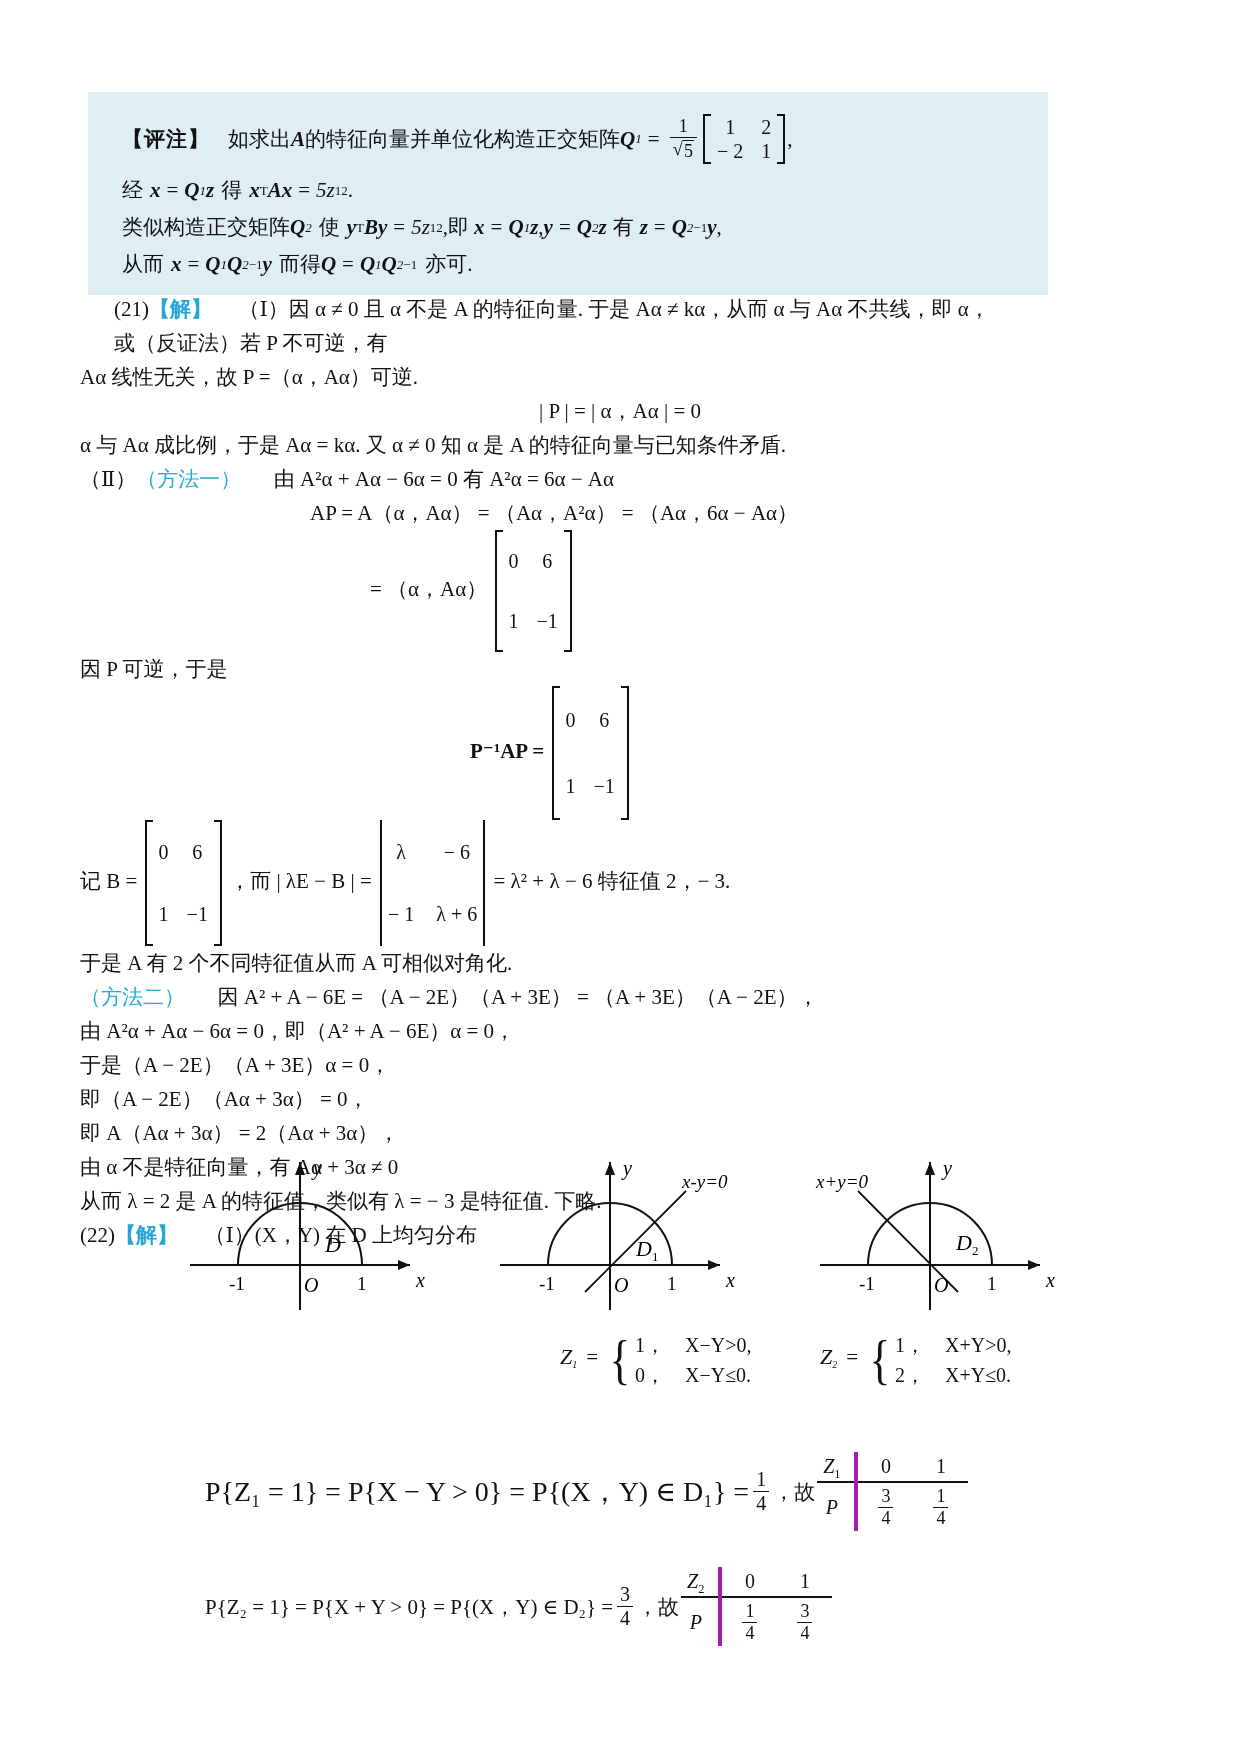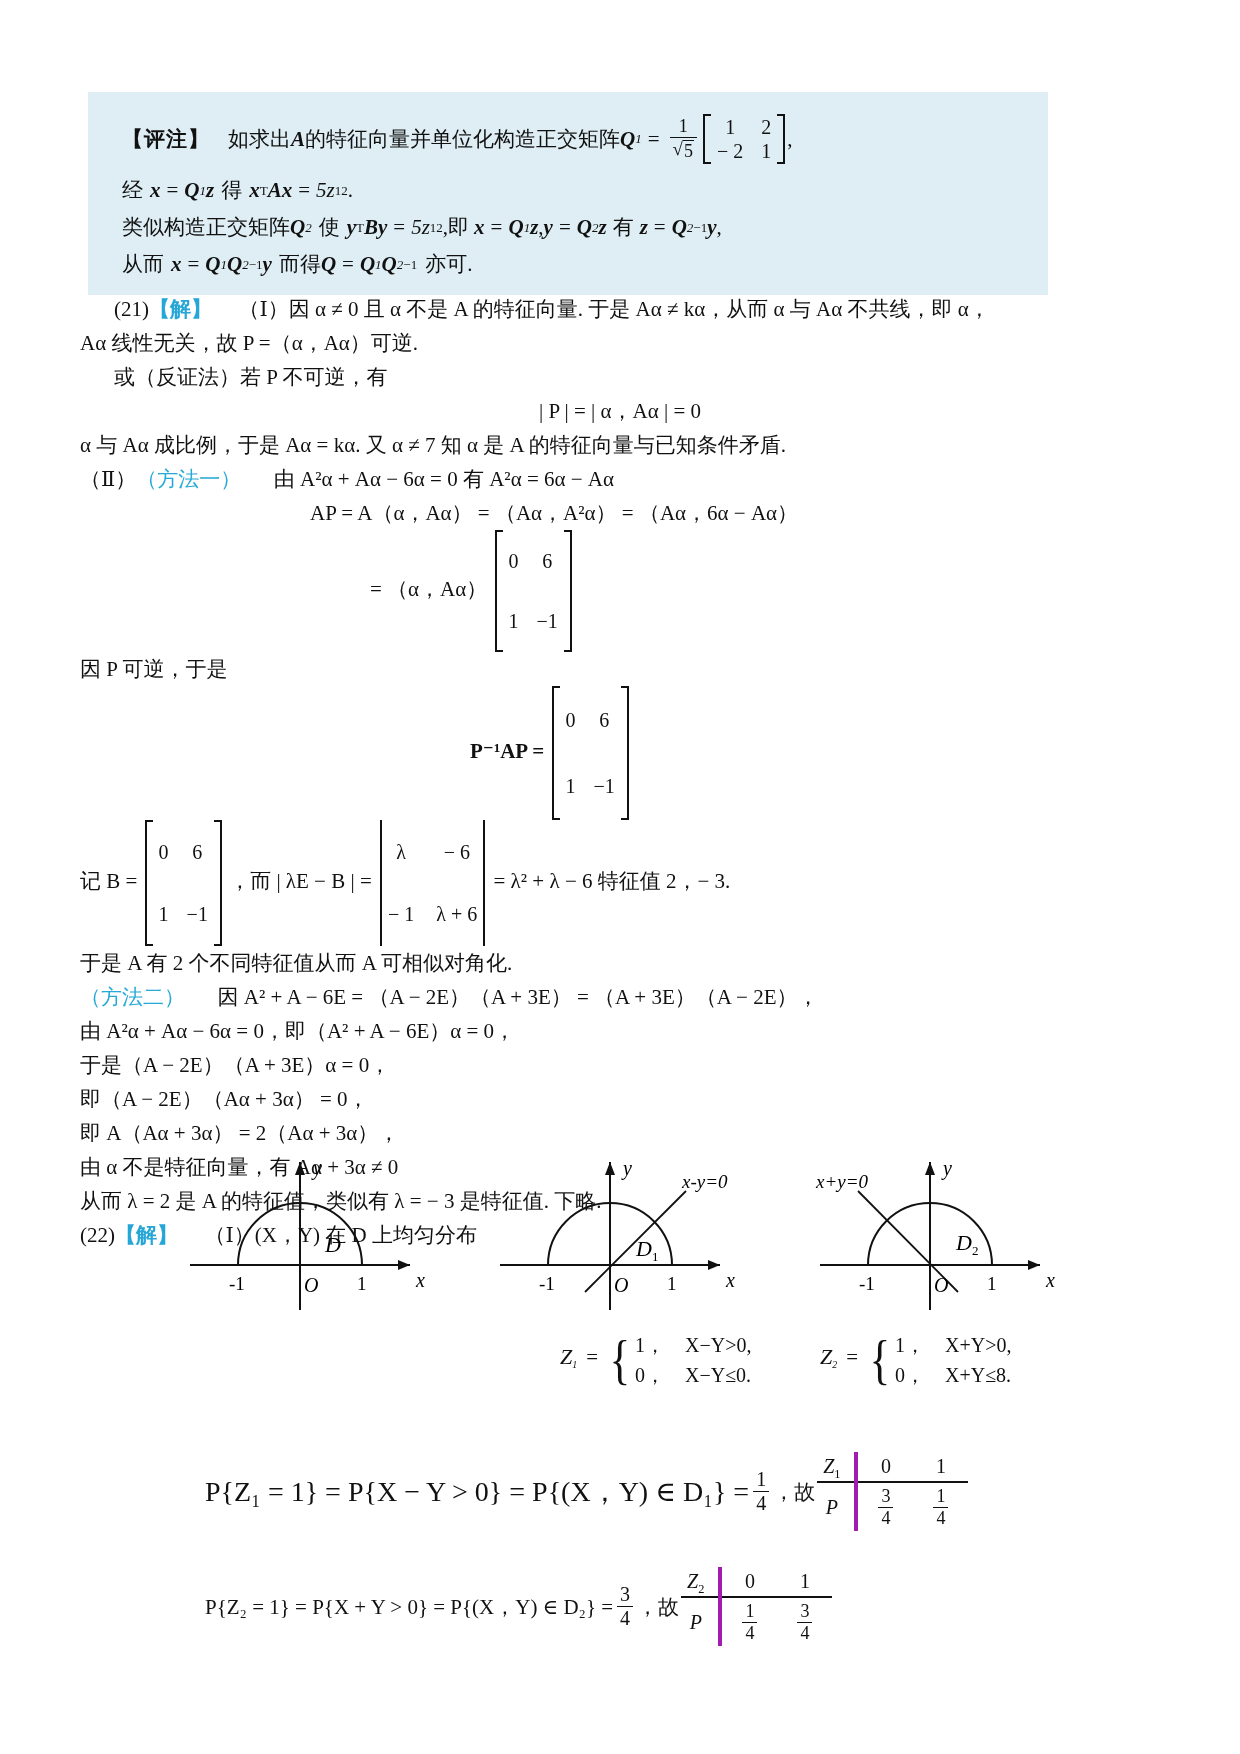--- a/index.html
+++ b/index.html
@@ -201,24 +201,24 @@
     </div>
   </div>
 
   <div class="body-area">
 
     <div class="ln" style="padding-left:34px;">
       <span>(21)</span><span class="tagblue">【解】</span>
       <span style="display:inline-block;width:16px"></span>
       <span>（Ⅰ）因 α ≠ 0 且 α 不是 A 的特征向量. 于是 Aα ≠ kα，从而 α 与 Aα 不共线，即 α，</span>
     </div>
+    <div class="ln" style="padding-left:34px;">或（反证法）若 P 不可逆，有</div>
     <div class="ln">Aα 线性无关，故 P =（α，Aα）可逆.</div>
-    <div class="ln" style="padding-left:34px;">或（反证法）若 P 不可逆，有</div>
     <div class="ln ctr">| P | = | α，Aα | = 0</div>
-    <div class="ln">α 与 Aα 成比例，于是 Aα = kα. 又 α ≠ 7 知 α 是 A 的特征向量与已知条件矛盾.</div>
+    <div class="ln">α 与 Aα 成比例，于是 Aα = kα. 又 α ≠ 0 知 α 是 A 的特征向量与已知条件矛盾.</div>
 
     <div class="ln">
       <span>（Ⅱ）</span><span class="blue">（方法一）</span>
       <span style="display:inline-block;width:22px"></span>
       <span>由 A²α + Aα − 6α = 0 有 A²α = 6α − Aα</span>
     </div>
 
     <div class="ln" style="padding-left:230px;">AP = A（α，Aα） = （Aα，A²α） = （Aα，6α − Aα）</div>
 
     <div class="ln" style="padding-left:290px; line-height:56px;">
@@ -367,21 +367,21 @@
     </span>
   </div>
 
   <div style="position:absolute; left:820px; top:1330px;">
     <span class="it" style="font-size:22px">Z</span><sub class="it">2</sub>
     <span style="font-size:21px; padding:0 5px">=</span>
     <span class="piece">
       <span class="brace">{</span>
       <span class="rows">
         <span>1，　X+Y&gt;0,</span>
-        <span>0，　X+Y≤8.</span>
+        <span>2，　X+Y≤0.</span>
       </span>
     </span>
   </div>
 
   <div style="position:absolute; left:205px; top:1452px; display:flex; align-items:center;">
     <span style="font-size:28px">P{Z₁ = 1} = P{X − Y &gt; 0} = P{(X，Y) ∈ D₁} =</span>
     <span class="frac" style="font-size:20px">
       <span class="num">1</span>
       <span class="den">4</span>
     </span>

